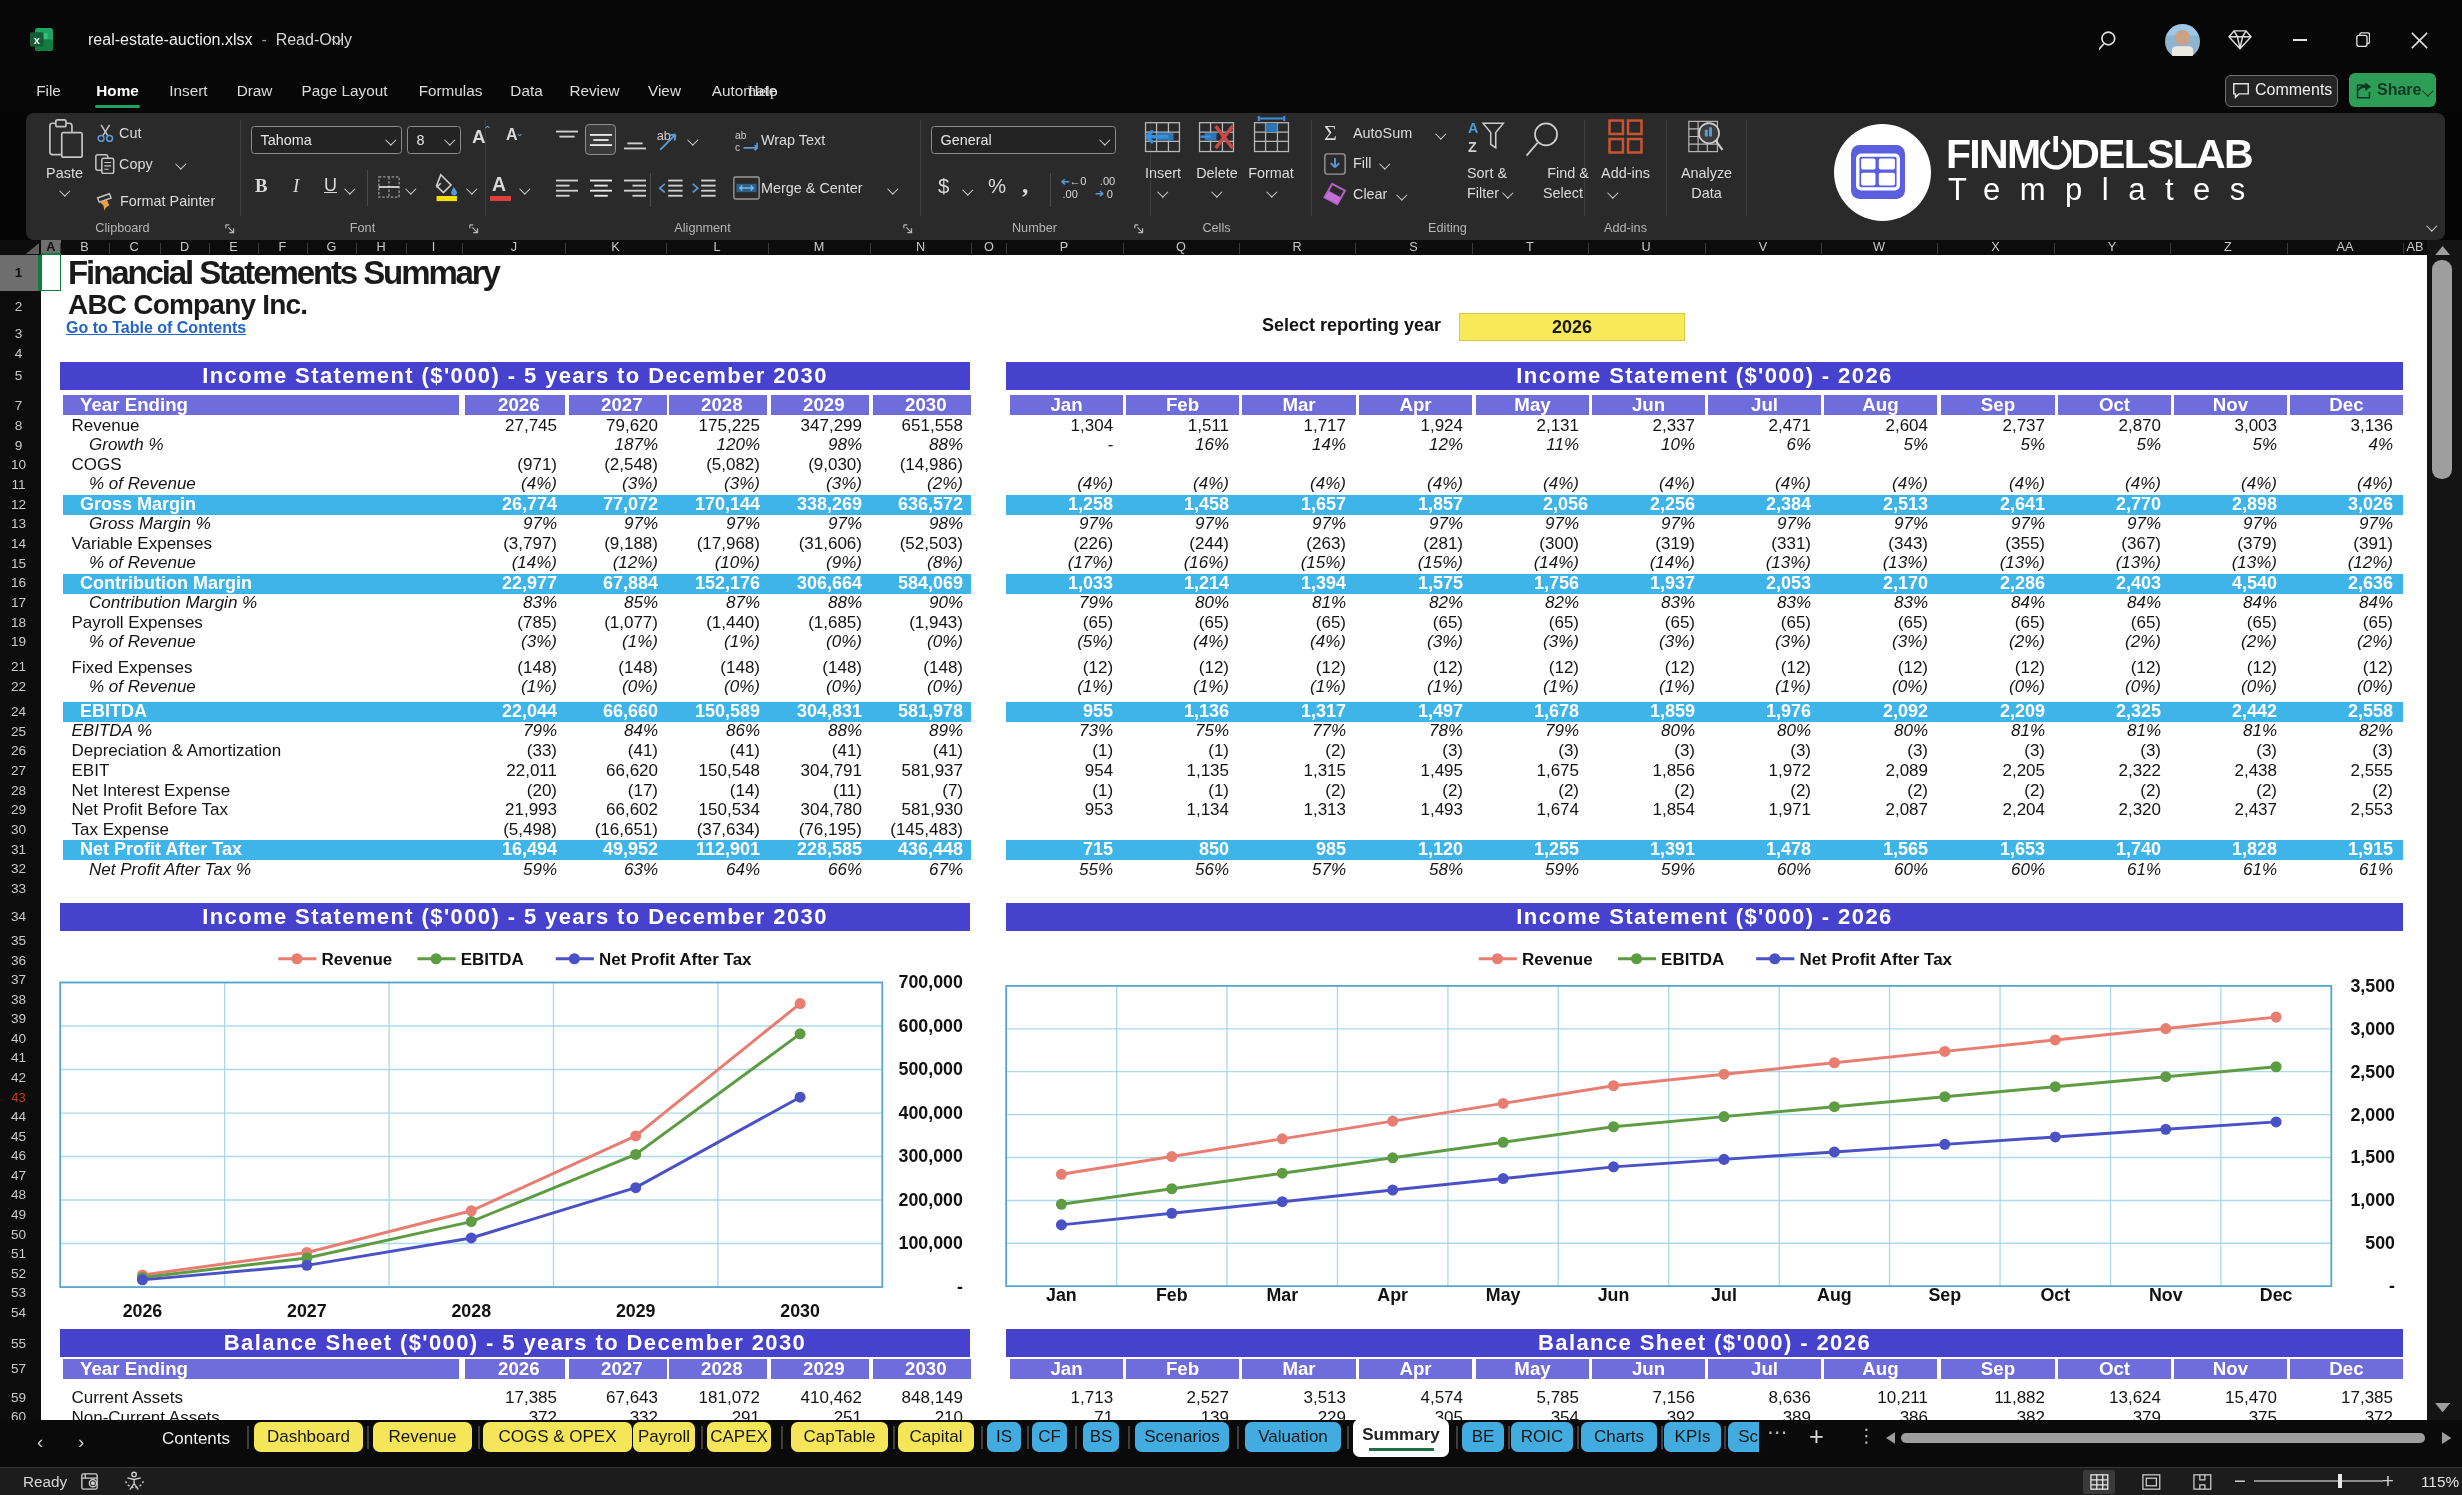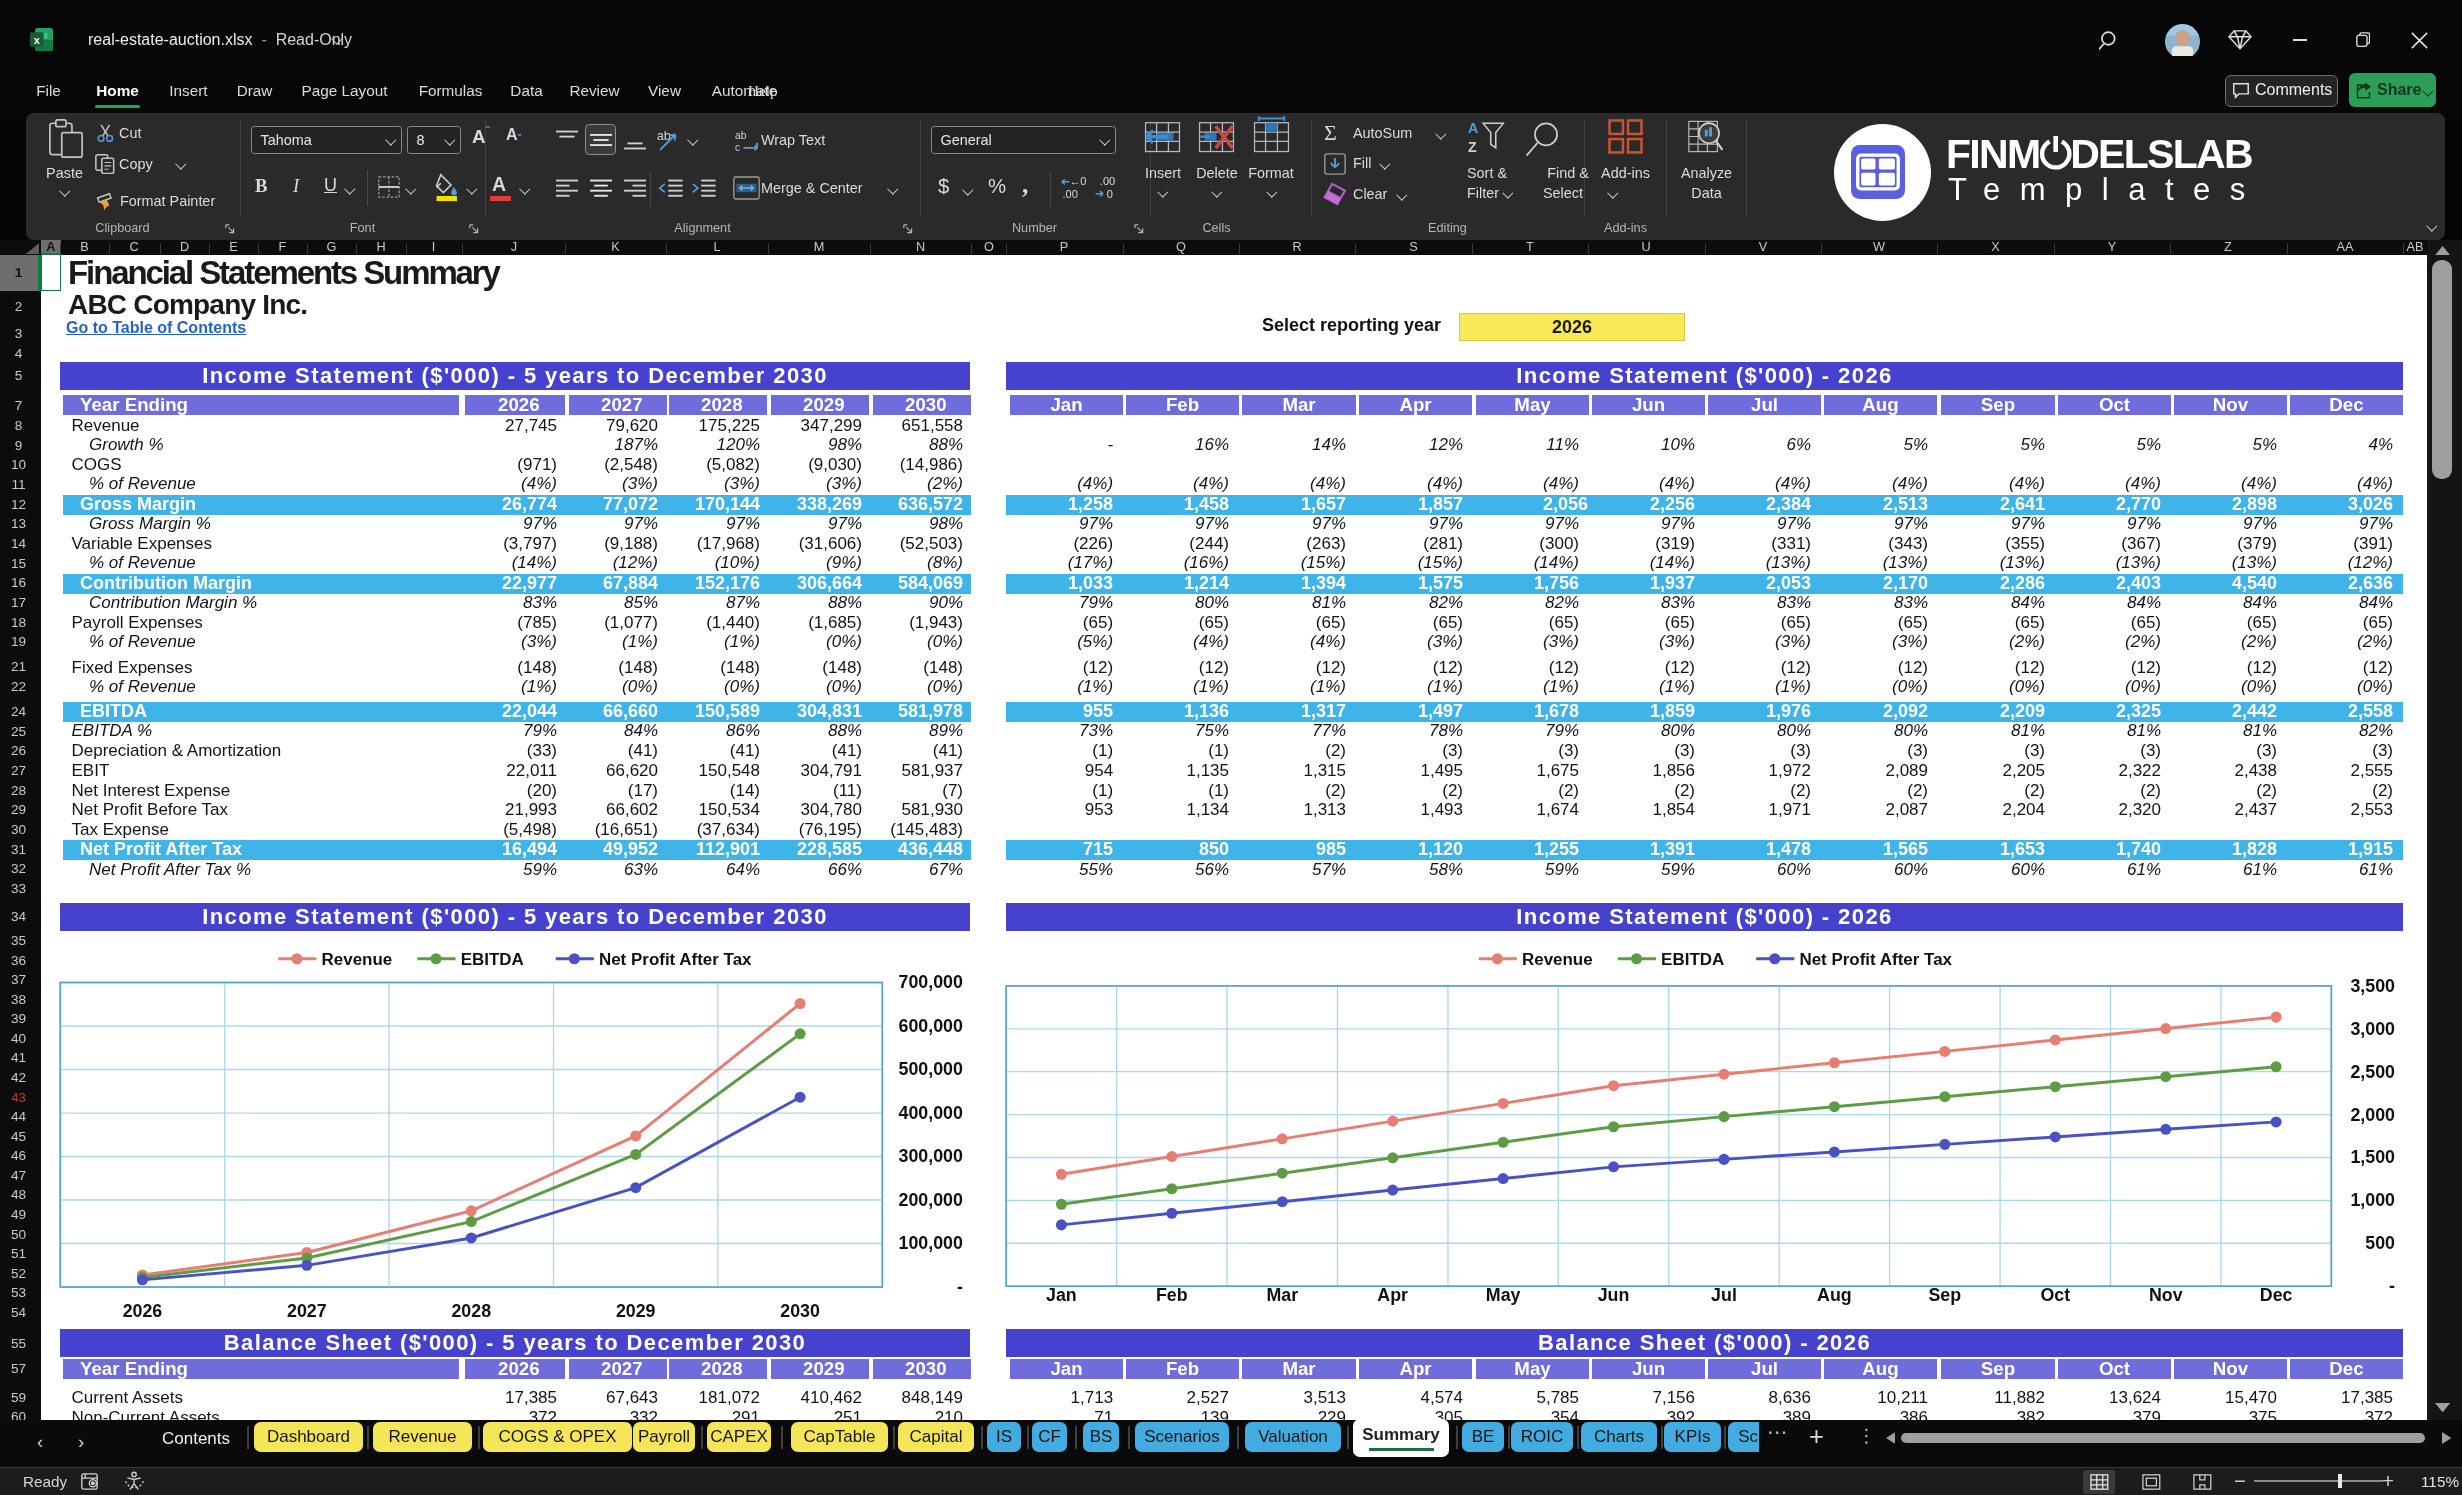--- a/index.html
+++ b/index.html
@@ -503,20 +503,34 @@
 <div class="hdrv" style="left:2174px;top:395px;width:113px">Nov</div>
 <div class="hdrv" style="left:2290px;top:395px;width:113px">Dec</div>
 <div class="r" style="left:63px;top:416px;width:908px">
       <span class="lbl" style="left:8.5px">Revenue</span>
       <i style="left:401px;width:93px">27,745</i>
       <i style="left:502px;width:93px">79,620</i>
       <i style="left:604px;width:93px">175,225</i>
       <i style="left:706px;width:93px">347,299</i>
       <i style="left:807px;width:93px">651,558</i>
     </div>
+<div class="r" style="left:1006px;top:416px;width:1397px">
+      <i style="left:5.1px;width:102px">1,304</i>
+      <i style="left:121px;width:102px">1,511</i>
+      <i style="left:238px;width:102px">1,717</i>
+      <i style="left:355px;width:102px">1,924</i>
+      <i style="left:471px;width:102px">2,131</i>
+      <i style="left:587px;width:102px">2,337</i>
+      <i style="left:703px;width:102px">2,471</i>
+      <i style="left:820px;width:102px">2,604</i>
+      <i style="left:937px;width:102px">2,737</i>
+      <i style="left:1053px;width:102px">2,870</i>
+      <i style="left:1169px;width:102px">3,003</i>
+      <i style="left:1285px;width:102px">3,136</i>
+    </div>
 <div class="r ri" style="left:63px;top:435px;width:908px">
       <span class="lbl" style="left:26px">Growth %</span>
       <i style="left:401px;width:93px"></i>
       <i style="left:502px;width:93px">187%</i>
       <i style="left:604px;width:93px">120%</i>
       <i style="left:706px;width:93px">98%</i>
       <i style="left:807px;width:93px">88%</i>
     </div>
 <div class="r ri" style="left:1006px;top:435px;width:1397px">
       <i style="left:5.1px;width:102px">-</i>

